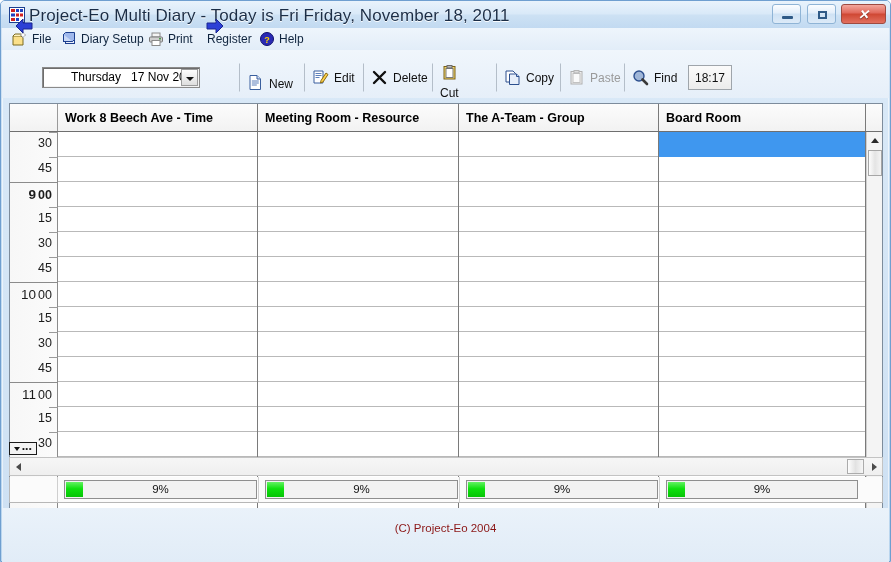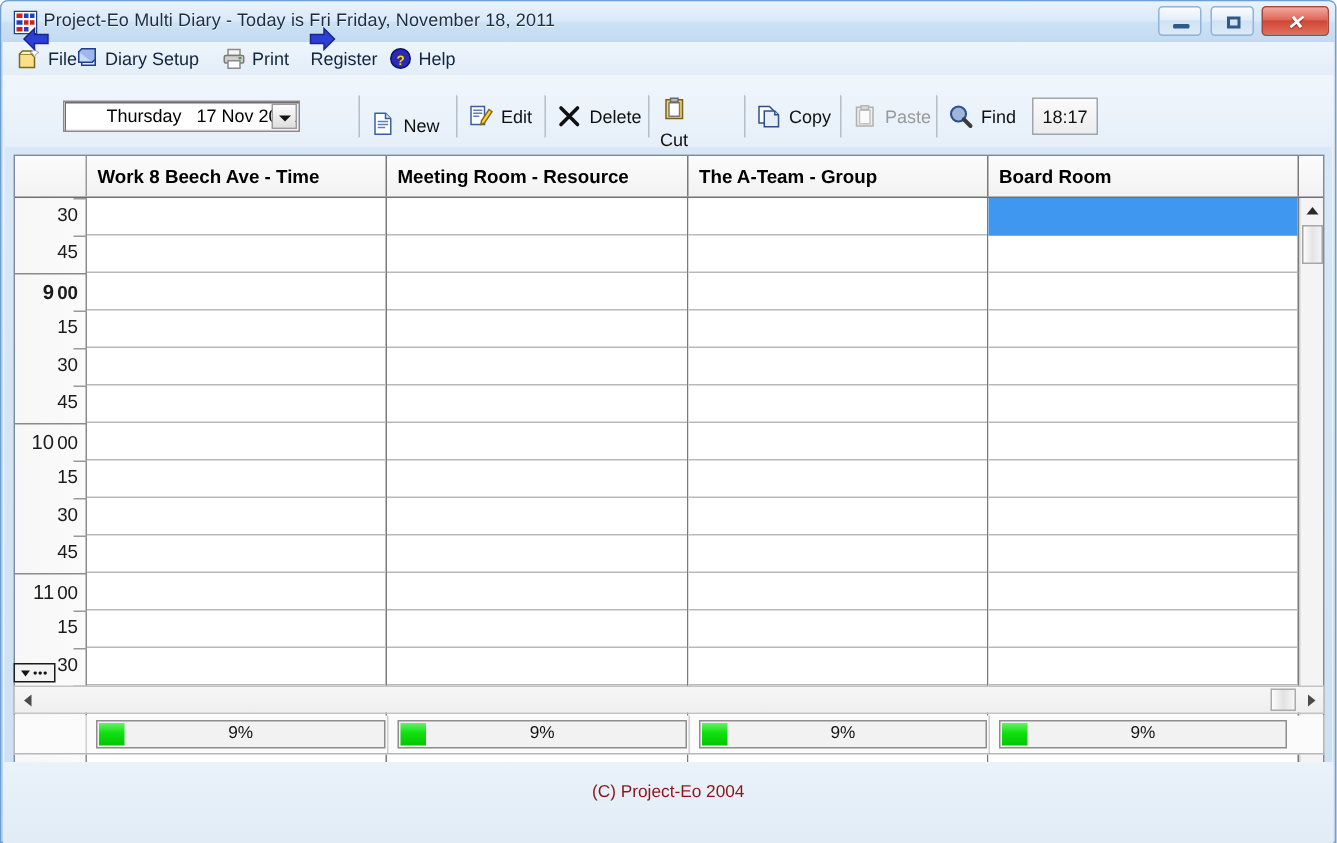--- a/index.html
+++ b/index.html
@@ -35,21 +35,21 @@
     left: 0; top: 0; width: 889px; height: 27px;
     border-radius: 4px 4px 0 0;
     background: linear-gradient(to bottom, #e9f3fc 0%, #d9e9f8 48%, #cde1f4 52%, #c2daf1 100%);
   }
   .title-icon {
     position: absolute; left: 8px; top: 6px;
     width: 16px; height: 16px;
   }
   .title-text {
     position: absolute; left: 28px; top: 5px;
-    font-size: 12px; color: #1b2d46;
+    font-size: 17px; color: #1b2d46;
     letter-spacing: .1px;
     white-space: nowrap;
     text-shadow: 0 1px 0 rgba(255,255,255,.9);
   }
   .wincontrols { position: absolute; right: 4px; top: 3px; height: 21px; }
   .wbtn {
     display: inline-block; width: 29px; height: 20px;
     margin-left: 1px; vertical-align: top;
     border: 1px solid #8fb4d6; border-radius: 3px;
     background: linear-gradient(to bottom, #fbfdff 0%, #e3eefa 45%, #cfe2f4 50%, #dceaf8 100%);
@@ -366,21 +366,21 @@
       <span class="mico">
         <svg width="16" height="16" viewBox="0 0 16 16">
           <path d="M1 5h8l2 2v7H1z" fill="#fbe08a" stroke="#7a6a20"></path>
           <path d="M1 5l2-2h6v2" fill="#fff2c0" stroke="#7a6a20"></path>
           <path d="M11 1l1 2 2 1-2 1-1 2-1-2-2-1 2-1z" fill="#ffffff" stroke="#9a9a9a" stroke-width=".6"></path>
         </svg>
       </span>
       <span class="mlabel">File</span>
     </div>
 
-    <div class="menu-item" style="left:46px;justify-content:space-between;">
+    <div class="menu-item" style="left:57px;justify-content:space-between;">
       <span class="mico">
         <svg width="16" height="16" viewBox="0 0 16 16">
           <rect x="4.5" y="5.5" width="9" height="7" fill="#e8eefc" stroke="#1c3f8f"></rect>
           <rect x="2.5" y="3.5" width="9" height="7" fill="#c8d8f6" stroke="#1c3f8f"></rect>
           <path d="M2.5 3.5l2-2h9v7l-2 2" fill="#9fb8ec" stroke="#1c3f8f"></path>
         </svg>
       </span>
       <span class="mlabel">Diary Setup</span>
     </div>
 

